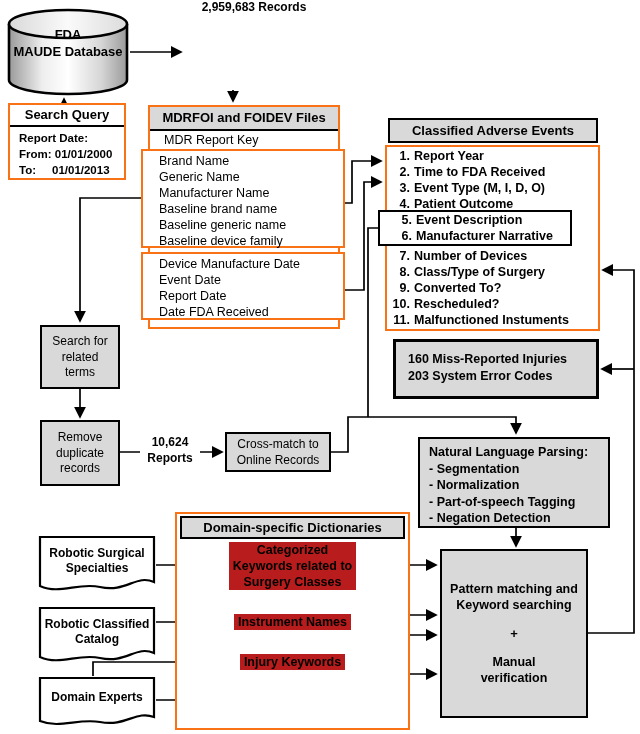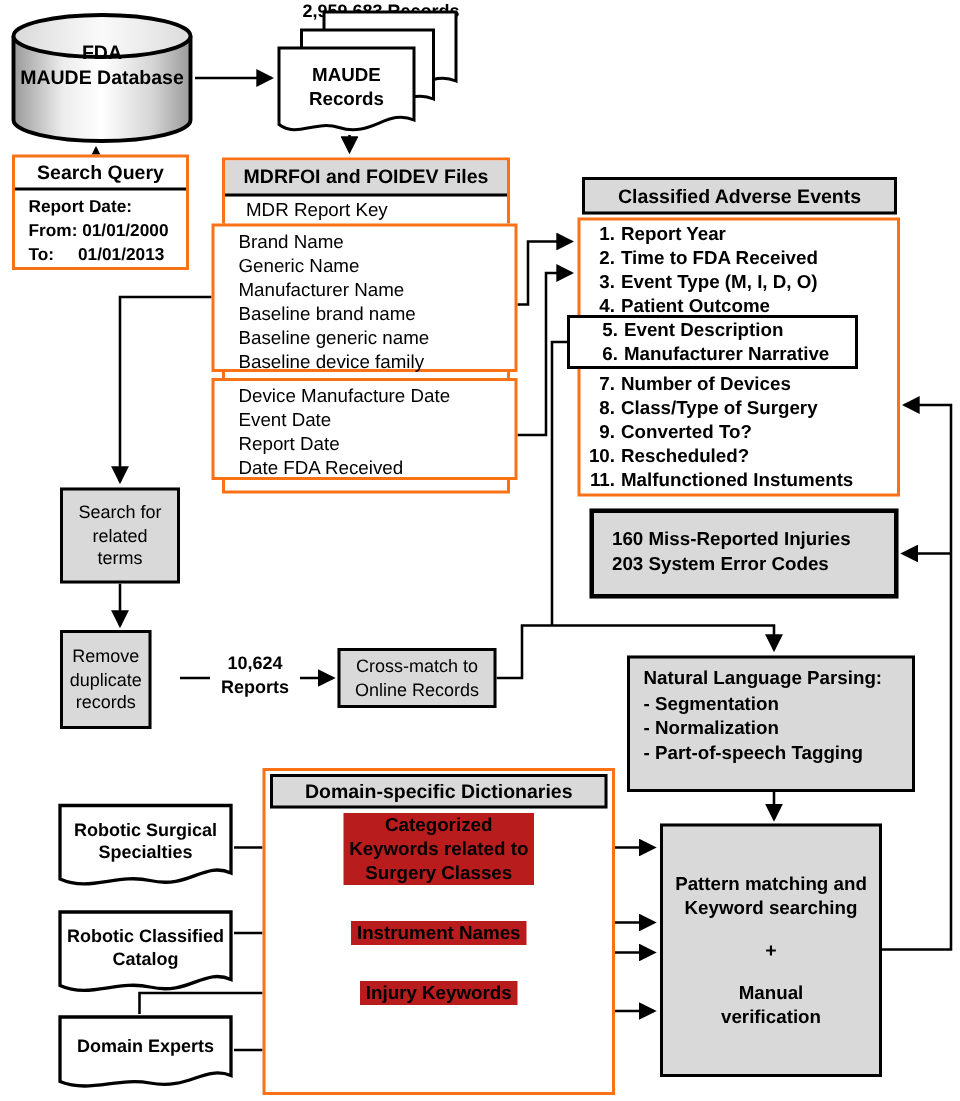--- a/index.html
+++ b/index.html
@@ -89,31 +89,20 @@
       </defs>
       <path d="M3,16 V72 A59,14 0 0 0 121,72 V16" fill="url(#cylg)" stroke="#000" stroke-width="2.6"></path>
       <ellipse cx="62" cy="16" rx="59" ry="14" fill="url(#cylt)" stroke="#000" stroke-width="2.6"></ellipse>
     </svg>
     <div class="abs pre ctr b" style="left:0;top:18px;width:124px;font-size:13px;line-height:17px;">FDA
 MAUDE Database</div>
   </div>
 
   <div class="abs ctr b" style="left:192px;top:0px;width:124px;font-size:12px;">2,959,683 Records</div>
 
-  <div class="abs" style="left:184px;top:6px;width:124px;height:96px;">
-    <svg width="124" height="96">
-      <g fill="#fff" stroke="#000" stroke-width="2">
-        <path transform="translate(32,2)" d="M0,0 H88 V46 C70,38 60,58 38,51 C22,46 10,58 0,49 Z"></path>
-        <path transform="translate(17,14)" d="M0,0 H88 V46 C70,38 60,58 38,51 C22,46 10,58 0,49 Z"></path>
-        <path transform="translate(2,26)" d="M0,0 H90 V48 C72,40 62,60 40,53 C24,48 12,60 0,51 Z"></path>
-      </g>
-    </svg>
-    <div class="abs pre ctr b" style="left:2px;top:36px;width:90px;font-size:12.5px;line-height:16px;">MAUDE
-Records</div>
-  </div>
 
   <div class="abs wbox" style="left:8px;top:103px;width:118px;height:77px;">
     <div class="sq-title">Search Query</div>
     <div class="sq-body">Report Date:
 From: 01/01/2000
 To:     01/01/2013</div>
   </div>
 
   <div class="abs wbox" style="left:148px;top:105px;width:192px;height:224px;">
     <div class="hdr">MDRFOI and FOIDEV Files</div>
@@ -192,35 +181,36 @@
       </div>
   </div>
 
   <div class="abs pre b" style="left:393px;top:339px;width:206px;height:60px;background:#d9d9d9;border:3.5px solid #000;box-sizing:border-box;font-size:12.5px;line-height:17px;padding:9px 0 0 12px;">160 Miss-Reported Injuries
 203 System Error Codes</div>
 
   <div class="abs gbox pre ctr" style="left:40px;top:325px;width:80px;height:64px;font-size:12px;line-height:15.5px;padding-top:7px;">Search for
 related
 terms</div>
 
-  <div class="abs gbox pre ctr" style="left:40px;top:420px;width:61px;height:66px;font-size:12px;line-height:15.5px;padding-top:8px;">Remove
+  <div class="abs gbox pre ctr" style="left:40px;top:420px;width:80px;height:66px;font-size:12px;line-height:15.5px;padding-top:8px;">Remove
 duplicate
 records</div>
 
   <div class="abs pre ctr b" style="left:140px;top:434px;width:60px;height:32px;background:#fff;font-size:12px;line-height:16px;">10,624
 Reports</div>
 
   <div class="abs gbox pre ctr" style="left:225px;top:432px;width:106px;height:40px;font-size:12px;line-height:15.5px;padding-top:3px;">Cross-match to
 Online Records</div>
 
   <div class="abs gbox" style="left:418px;top:437px;width:192px;height:91px;padding:5px 0 0 9px;">
     <div class="nlp-line">Natural Language Parsing:</div>
     <div class="nlp-line">- Segmentation</div>
     <div class="nlp-line">- Normalization</div>
     <div class="nlp-line">- Part-of-speech Tagging</div>
+    <div class="nlp-line">- Negation Detection</div>
   </div>
 
   <div class="abs wbox" style="left:175px;top:512px;width:235px;height:218px;"></div>
   <div class="abs gbox ctr b" style="left:180px;top:516px;width:225px;height:23px;font-size:13px;line-height:19px;">Domain-specific Dictionaries</div>
 
   <div class="abs dict-wrap" style="left:180px;top:542px;width:225px;">
     <div class="dict-entry pre">Categorized
 Keywords related to
 Surgery Classes</div>
   </div>

